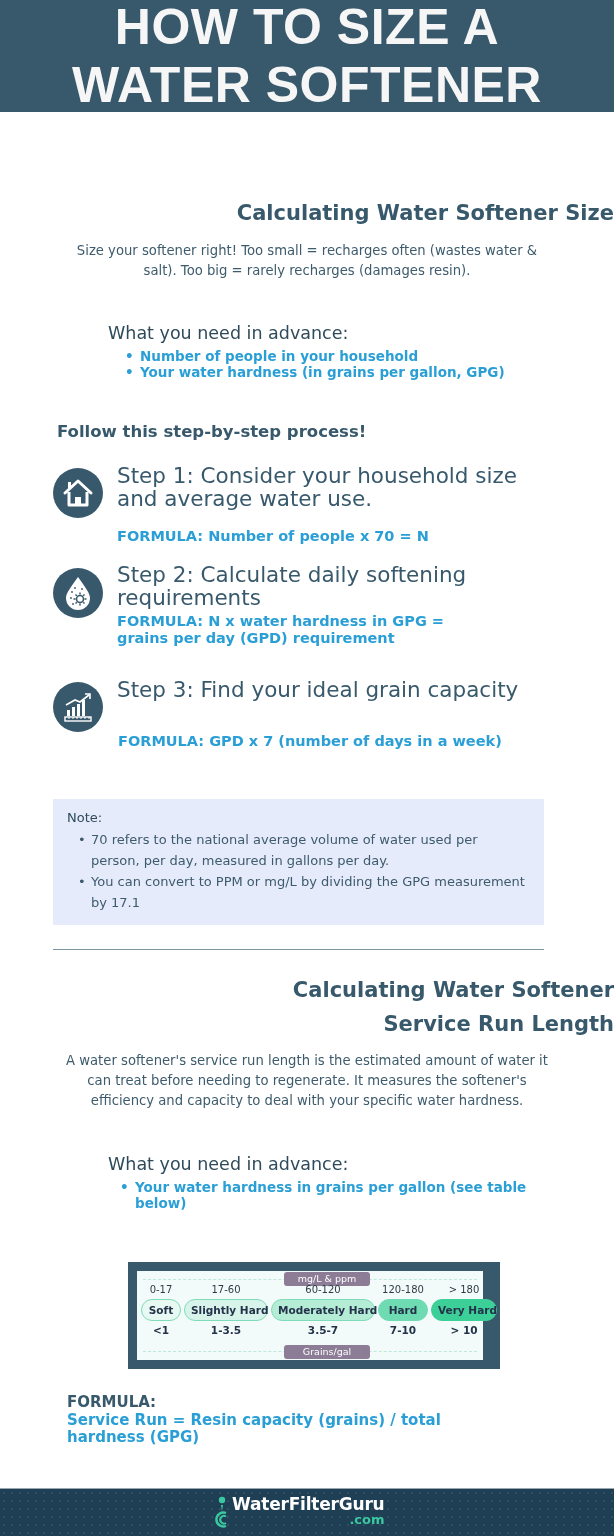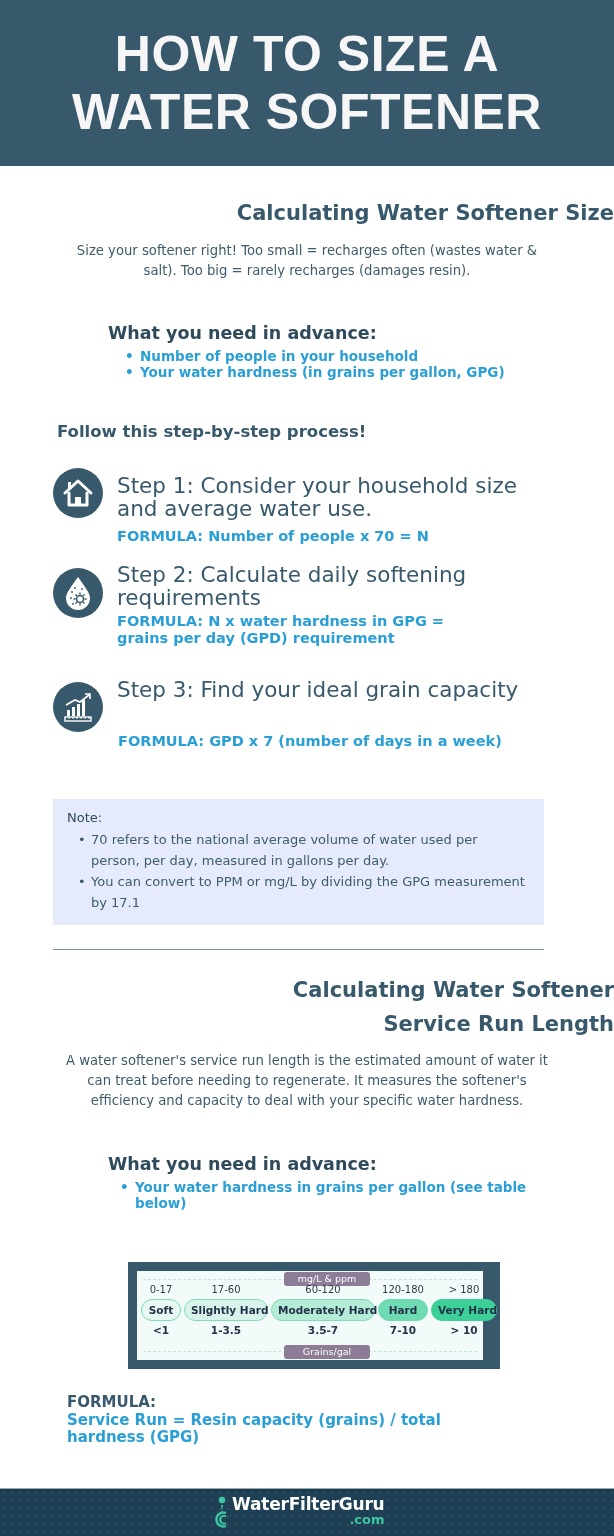--- a/index.html
+++ b/index.html
@@ -1,38 +1,38 @@
 <!DOCTYPE html>
 <html><head>
   <meta charset="utf-8">
   <style>
     * { box-sizing: border-box; margin: 0; padding: 0; }
     html, body { width: 614px; height: 1536px; background: #ffffff; overflow: hidden; }
     body { font-family: "DejaVu Sans", "Liberation Sans", sans-serif; color: #385a6e; position: relative; }
 
     .hero {
-      position: absolute; left: 0; top: 0; width: 614px; height: 166px;
+      position: absolute; left: 0; top: 0; width: 614px; height: 112px;
       background: #38596c;
       display: flex; flex-direction: column; align-items: center; justify-content: center;
     }
     .hero-line {
       color: #f6f6f6; font-family: "Liberation Sans", sans-serif; font-weight: 700;
       font-size: 50px; line-height: 58px; letter-spacing: 0.5px;
     }
 
     .h2 {
       position: absolute; left: 0; width: 614px; text-align: right;
       font-weight: 700; color: #38596c; font-size: 21px; line-height: 31px;
     }
     .intro {
       position: absolute; left: 60px; width: 494px; text-align: center;
       font-size: 13.2px; line-height: 20px; color: #3d5b6c;
     }
     .need-title {
-      position: absolute; font-weight: 700; color: #2f4b5b; font-size: 17.5px; line-height: 22px;
+      position: absolute; font-weight: 400; color: #2f4b5b; font-size: 17.5px; line-height: 22px;
     }
     .need-list { position: absolute; list-style: none; }
     .need-list li {
       position: relative; color: #2a9fd6; font-weight: 700; font-size: 13.5px; line-height: 16px;
       padding-left: 17px;
     }
     .need-list li::before {
       content: "•"; position: absolute; left: 2px; top: 0; color: #2a9fd6;
     }
 
@@ -125,21 +125,21 @@
 <div class="follow">Follow this step-by-step process!</div>
 
 <div class="step-icon" style="left:53px; top:468px;">
   <svg width="34" height="34" viewBox="0 0 34 34">
     <path d="M4 17 L17 5 L30 17" fill="none" stroke="#fff" stroke-width="3" stroke-linejoin="round" stroke-linecap="round"></path>
     <rect x="7" y="6" width="3" height="6" fill="#fff"></rect>
     <path d="M8 16 L8 29 L26 29 L26 16" fill="none" stroke="#fff" stroke-width="3" stroke-linejoin="round"></path>
     <rect x="14" y="21" width="6" height="8" fill="#fff"></rect>
   </svg>
 </div>
-<div class="step-title" style="top:474px;">Step 1: Consider your household size and average water use.</div>
+<div class="step-title" style="top:464px;">Step 1: Consider your household size and average water use.</div>
 <div class="step-formula" style="left:117px; top:528px; width:440px;">FORMULA: Number of people x 70 = N</div>
 
 <div class="step-icon" style="left:53px; top:568px;">
   <svg width="34" height="36" viewBox="0 0 34 36">
     <path d="M17 2 C 10 12 5 18 5 23 A 12 12 0 0 0 29 23 C 29 18 24 12 17 2 Z" fill="#fff"></path>
     <circle cx="19" cy="24" r="3.5" fill="none" stroke="#38596c" stroke-width="1.6"></circle>
     <path d="M19 17.5 V19.5 M19 28.5 V30.5 M12.5 24 H14.5 M23.5 24 H25.5 M14.5 19.5 L15.8 20.8 M22.2 27.2 L23.5 28.5 M23.5 19.5 L22.2 20.8 M15.8 27.2 L14.5 28.5" stroke="#38596c" stroke-width="1.5"></path>
     <circle cx="11" cy="17" r="0.9" fill="#38596c"></circle>
     <circle cx="14" cy="13" r="0.9" fill="#38596c"></circle>
     <circle cx="10" cy="23" r="0.9" fill="#38596c"></circle>

